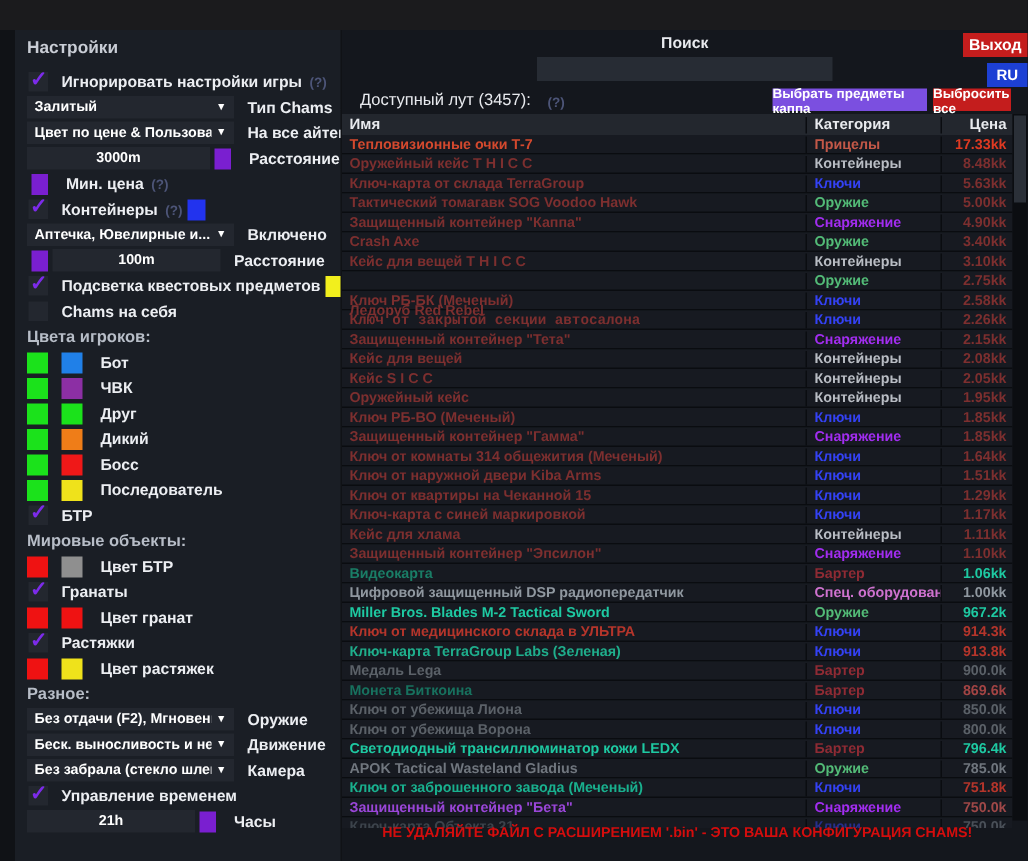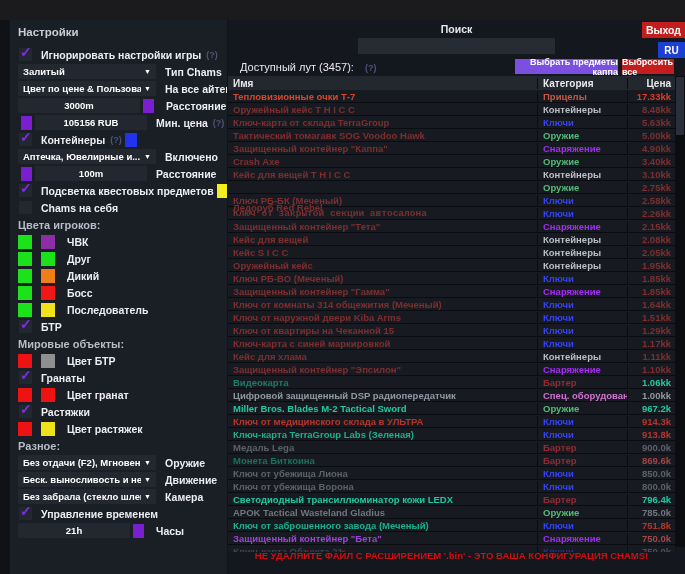--- a/index.html
+++ b/index.html
@@ -38,21 +38,21 @@
   .main { position:absolute; left:228px; top:20px; width:457px; height:554px; background:#14171d; }
   .search-label { position:absolute; left:0; right:0; top:3px; text-align:center;
                   color:#e8eaee; font-size:10.5px; font-weight:700; }
   .search-input { position:absolute; left:130px; top:18px; width:197px; height:16px;
                   background:#272c34; border:none; outline:none; color:#e8eaee;
                   font-family:"Liberation Sans",sans-serif; font-size:10px; padding:0 5px; }
   .btn { position:absolute; display:flex; align-items:center; justify-content:center;
          color:#ffffff; font-weight:700; cursor:default; }
   .btn-exit { right:0; top:2px; width:43px; height:16px; background:#c41d1d; font-size:10.5px; }
   .btn-ru   { right:0; top:22px; width:27px; height:16px; background:#1d40d4; font-size:10px; }
-  .btn-kappa{ left:287px; top:39px; width:103px; height:15px; background:#7b4fe0; font-size:9px;text-align:right; }
+  .btn-kappa{ left:287px; top:39px; width:103px; height:15px; background:#7b4fe0; font-size:9px; }
   .btn-drop { left:394px; top:39px; width:52px; height:15px; background:#c41d1d; font-size:9px; }
   .loot-title { position:absolute; left:12px; top:41px; color:#e8eaee; font-size:11px; font-weight:400; }
   .loot-help  { position:absolute; left:137px; top:43px; color:#4d5578; font-size:9px; font-weight:700; }
 
   .table { position:absolute; left:0; top:56px; width:447px; }
   .thead { display:flex; height:14px; background:#23272e; align-items:center; }
   .thead .c { color:#e8eaee; font-size:10px; font-weight:700; }
   .c-name { flex:1 1 auto; padding-left:5px; overflow:hidden; white-space:nowrap; }
   .c-cat  { flex:0 0 90px; padding-left:5px; border-left:1px solid #0a0c10; overflow:hidden; white-space:nowrap; }
   .c-price{ flex:0 0 48px; padding-right:4px; text-align:right; border-left:1px solid #0a0c10;
@@ -93,21 +93,20 @@
         </div>
         <div class="lbl">На все айтемы</div>
       </div>
       <div class="srow input">
         <div class="inp" style="width: 122px;">3000m</div>
         <div class="sw" style="background: rgb(122, 31, 208);"></div>
         <div class="lbl">Расстояние</div>
       </div>
       <div class="srow input">
         <div class="sw" style="background: rgb(122, 31, 208);"></div>
-        <div class="inp" style="width: 112px;">105156 RUB</div>
         <div class="lbl">Мин. цена</div>
         <div class="help">(?)</div>
       </div>
       <div class="srow checkbox">
         <div class="cb on"></div>
         <div class="lbl">Контейнеры</div>
         <div class="help">(?)</div>
         <div class="sw" style="background: rgb(34, 51, 238); width: 12px;"></div>
       </div>
       <div class="srow dropdown">
@@ -126,20 +125,25 @@
         <div class="cb on"></div>
         <div class="lbl">Подсветка квестовых предметов</div>
         <div class="sw" style="background: rgb(242, 239, 29); width: 12px;"></div>
       </div>
       <div class="srow checkbox">
         <div class="cb"></div>
         <div class="lbl">Chams на себя</div>
       </div>
       <div class="srow section">
         <div class="sec-label">Цвета игроков:</div>
+      </div>
+      <div class="srow colorpair">
+        <div class="swp" style="background: rgb(27, 226, 27);"></div>
+        <div class="swp" style="background: rgb(32, 128, 232);"></div>
+        <div class="lbl">Бот</div>
       </div>
       <div class="srow colorpair">
         <div class="swp" style="background: rgb(27, 226, 27);"></div>
         <div class="swp" style="background: rgb(140, 47, 164);"></div>
         <div class="lbl">ЧВК</div>
       </div>
       <div class="srow colorpair">
         <div class="swp" style="background: rgb(27, 226, 27);"></div>
         <div class="swp" style="background: rgb(27, 226, 27);"></div>
         <div class="lbl">Друг</div>

